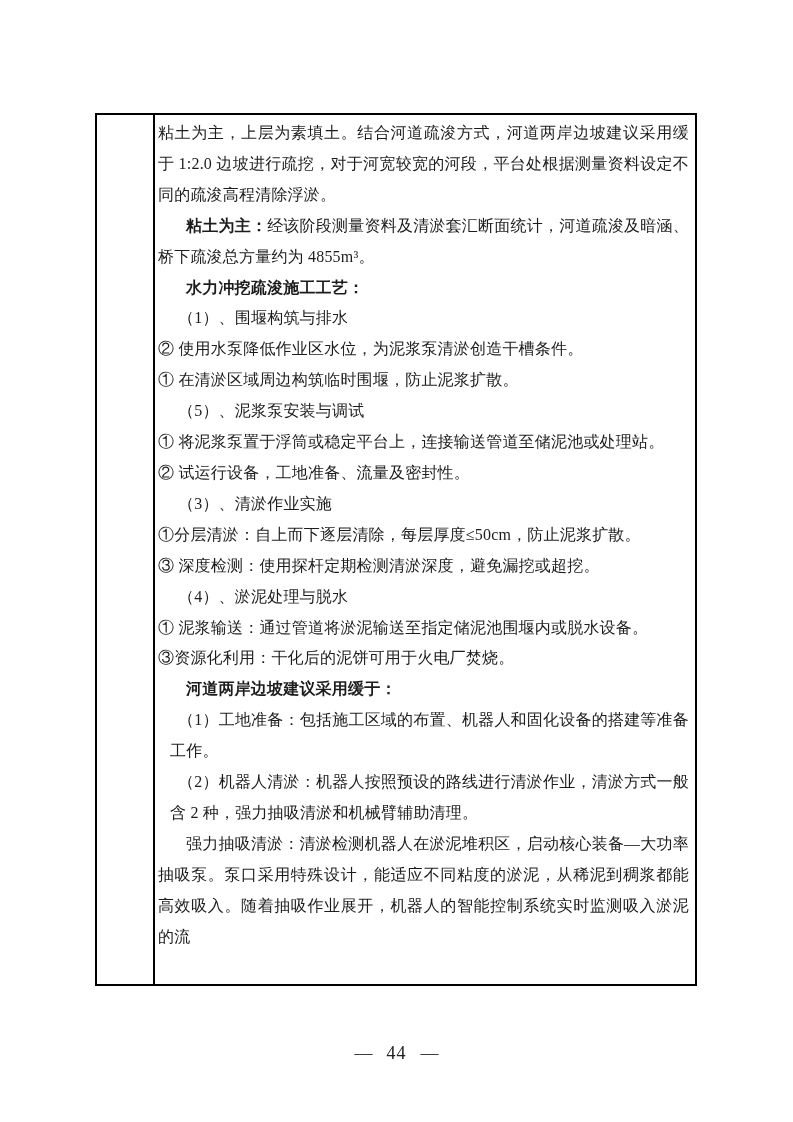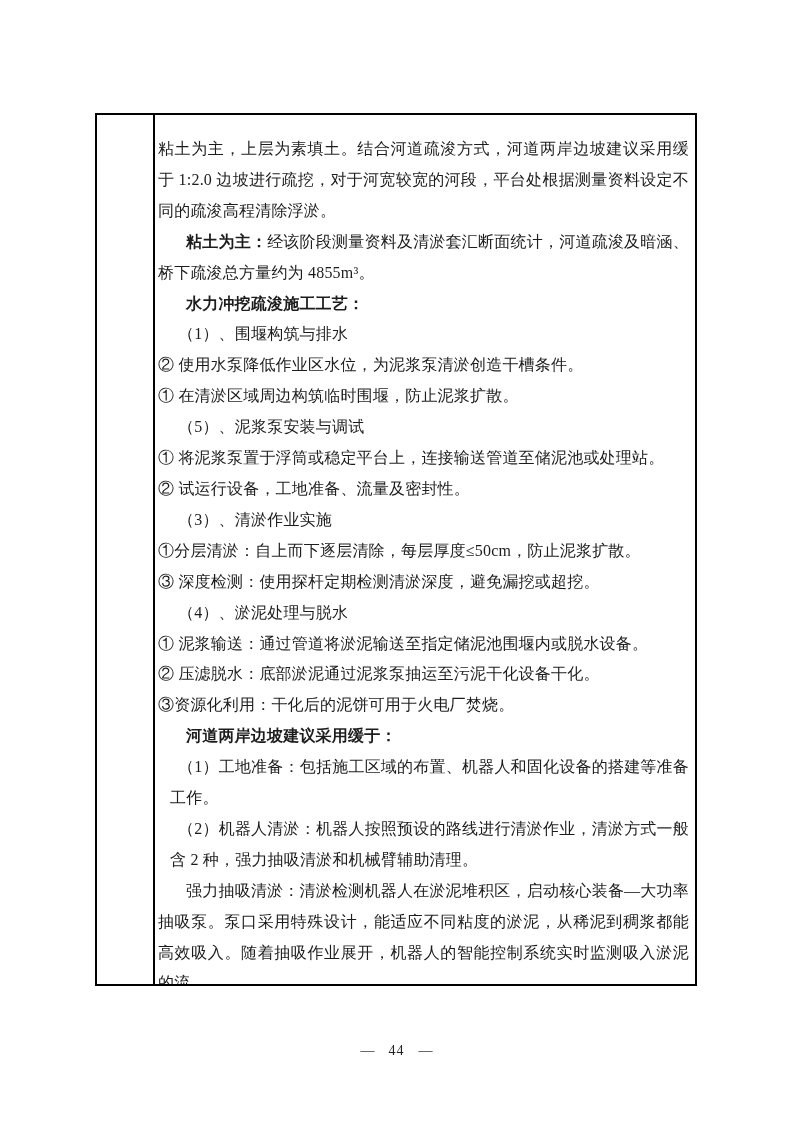--- a/index.html
+++ b/index.html
@@ -32,41 +32,41 @@
   }
   .left-cell {
     width: 58px;
     flex: 0 0 58px;
     box-sizing: border-box;
     border-right: 2px solid #000000;
   }
   .right-cell {
     flex: 1;
     box-sizing: border-box;
-    padding: 19px 6px 0 3px;
+    padding: 3px 6px 0 3px;
     overflow: hidden;
   }
   p.para {
     margin: 0;
     font-size: 16px;
     line-height: 30.9px;
     text-align: justify;
     letter-spacing: 0.2px;
   }
   p.para.indent-lg { text-indent: 28px; }
   p.para.indent-sm { text-indent: 8px; margin-left: 12px; }
   .run { font-weight: normal; }
   .run.bold { font-weight: bold; }
   .page-footer {
     position: absolute;
     left: 0;
     right: 0;
     top: 1043px;
     text-align: center;
-    font-size: 14px;
+    font-size: 18px;
     color: #222222;
   }
   .page-footer .dash {
     display: inline-block;
     margin: 0 14px;
     color: #333333;
   }
   .page-footer .num {
     display: inline-block;
     letter-spacing: 1px;
@@ -88,21 +88,20 @@
           <p class="para"><span class="run">② 使用水泵降低作业区水位，为泥浆泵清淤创造干槽条件。</span></p>
           <p class="para"><span class="run">① 在清淤区域周边构筑临时围堰，防止泥浆扩散。</span></p>
           <p class="para indent-sm"><span class="run">（5）、泥浆泵安装与调试</span></p>
           <p class="para"><span class="run">① 将泥浆泵置于浮筒或稳定平台上，连接输送管道至储泥池或处理站。</span></p>
           <p class="para"><span class="run">② 试运行设备，工地准备、流量及密封性。</span></p>
           <p class="para indent-sm"><span class="run">（3）、清淤作业实施</span></p>
           <p class="para"><span class="run">①分层清淤：自上而下逐层清除，每层厚度≤50cm，防止泥浆扩散。</span></p>
           <p class="para"><span class="run">③ 深度检测：使用探杆定期检测清淤深度，避免漏挖或超挖。</span></p>
           <p class="para indent-sm"><span class="run">（4）、淤泥处理与脱水</span></p>
           <p class="para"><span class="run">① 泥浆输送：通过管道将淤泥输送至指定储泥池围堰内或脱水设备。</span></p>
-          <p class="para"><span class="run">② 压滤脱水：底部淤泥通过泥浆泵抽运至污泥干化设备干化。</span></p>
           <p class="para"><span class="run">③资源化利用：干化后的泥饼可用于火电厂焚烧。</span></p>
           <p class="para indent-lg"><span class="run bold">河道两岸边坡建议采用缓于：</span></p>
           <p class="para indent-sm"><span class="run">（1）工地准备：包括施工区域的布置、机器人和固化设备的搭建等准备工作。</span></p>
           <p class="para indent-sm"><span class="run">（2）机器人清淤：机器人按照预设的路线进行清淤作业，清淤方式一般含 2 种，强力抽吸清淤和机械臂辅助清理。</span></p>
           <p class="para indent-lg"><span class="run">强力抽吸清淤：清淤检测机器人在淤泥堆积区，启动核心装备—大功率抽吸泵。泵口采用特殊设计，能适应不同粘度的淤泥，从稀泥到稠浆都能高效吸入。随着抽吸作业展开，机器人的智能控制系统实时监测吸入淤泥的流</span></p>
         </div>
     </div>
   </div>
 
   <div class="page-footer">

